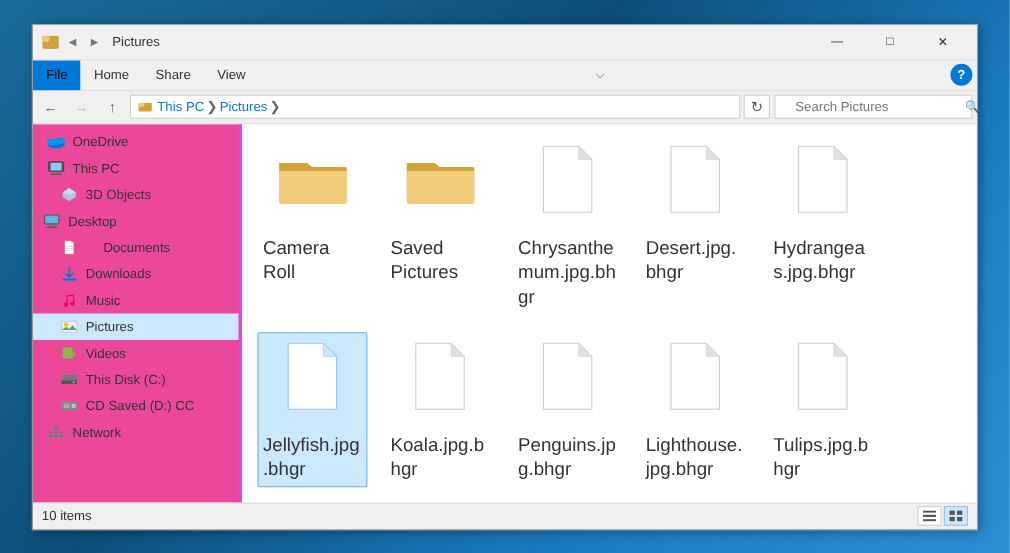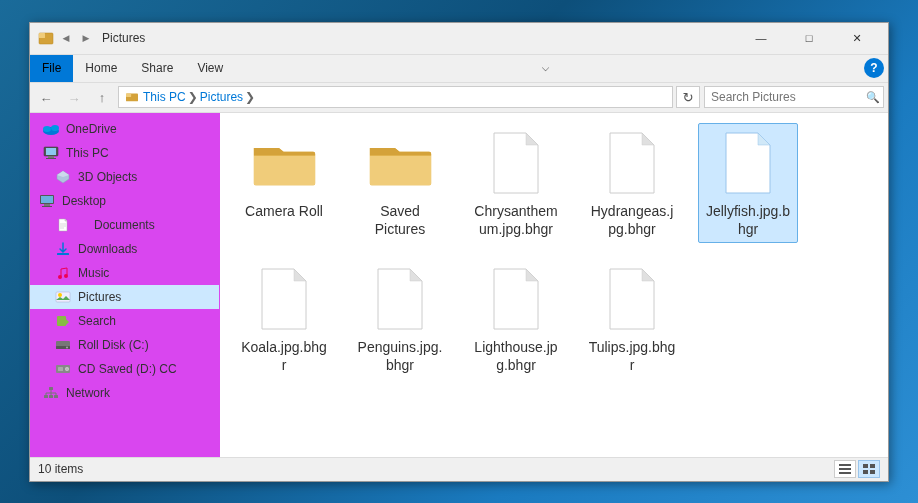--- a/index.html
+++ b/index.html
@@ -163,21 +163,21 @@
       color: #555;
       margin-left: -1px;
     }
     .search-box {
       height: 22px;
       width: 180px;
       background: white;
       border: 1px solid #ccc;
       display: flex;
       align-items: center;
-      padding: 0 6px;
+      padding: 0 18px;
     }
     .search-box input {
       border: none;
       outline: none;
       flex: 1;
       font-size: 12px;
       color: #999;
       background: transparent;
     }
     .search-icon-btn {
@@ -187,22 +187,22 @@
     }
     
     .main-area {
       display: flex;
       flex: 1;
       overflow: hidden;
     }
     
     .sidebar {
       width: 190px;
-      background: #d946ef;
-      border-right: 1px solid #d946ef;
+      background: #ec4899;
+      border-right: 3px solid #d946ef;
       overflow-y: auto;
       flex-shrink: 0;
       padding: 4px 0;
     }
     .sidebar::-webkit-scrollbar { width: 8px; }
     .sidebar::-webkit-scrollbar-track { background: #f5f5f5; }
     .sidebar::-webkit-scrollbar-thumb { background: #ccc; }
     .sidebar-item {
       display: flex;
       align-items: center;
@@ -249,24 +249,24 @@
     }
     .file-item.selected { background: #cce8ff; border-color: #66b0e8; }
     .file-icon {
       width: 70px;
       height: 70px;
       display: flex;
       align-items: center;
       justify-content: center;
     }
     .file-label {
-      font-size: 14px;
+      font-size: 17px;
       color: #333;
-      text-align: center;
-      margin-top: 4px;
+      text-align: left;
+      margin-top: 17px;
       line-height: 1.3;
       word-break: break-word;
     }
     
     .folder-svg { width: 65px; height: 55px; }
     
     .status-bar {
       height: 24px;
       background: #f0f0f0;
       border-top: 1px solid #ddd;
@@ -448,32 +448,32 @@
         <span>Pictures</span>
       </div>
 
       <div class="sidebar-item" style="padding-left:24px;">
         <div class="si-icon">
           <svg width="14" height="12" viewBox="0 0 14 12">
             <rect x="1" y="1" width="9" height="10" rx="1" fill="#8b4"></rect>
             <polygon points="10,4 13,7 10,10" fill="#8b4"></polygon>
           </svg>
         </div>
-        <span>Search</span>
+        <span>Videos</span>
       </div>
 
       <div class="sidebar-item" style="padding-left:24px;">
         <div class="si-icon">
           <svg width="16" height="12" viewBox="0 0 16 12">
             <rect x="1" y="2" width="14" height="8" rx="1" fill="#777"></rect>
             <rect x="1" y="7" width="14" height="3" rx="0.5" fill="#555"></rect>
             <circle cx="12" cy="8.5" r="1" fill="#aaa"></circle>
           </svg>
         </div>
-        <span>Roll Disk (C:)</span>
+        <span>This Disk (C:)</span>
       </div>
 
       <div class="sidebar-item" style="padding-left:24px;">
         <div class="si-icon">
           <svg width="16" height="14" viewBox="0 0 16 14">
             <rect x="1" y="3" width="14" height="8" rx="1" fill="#888"></rect>
             <rect x="3" y="5" width="5" height="4" rx="0.5" fill="#aaa"></rect>
             <ellipse cx="12" cy="7" rx="2" ry="2" fill="#ccc"></ellipse>
             <circle cx="12" cy="7" r="0.6" fill="#888"></circle>
           </svg>
@@ -527,20 +527,29 @@
         <div class="file-item">
           <div class="file-icon">
             <svg width="52" height="64" viewBox="0 0 52 64">
               <path d="M4,2 L36,2 L48,14 L48,62 L4,62 Z" fill="white" stroke="#ccc" stroke-width="1"></path>
               <path d="M36,2 L36,14 L48,14 Z" fill="#e0e0e0" stroke="#ccc" stroke-width="0.5"></path>
             </svg>
           </div>
           <span class="file-label">Chrysanthemum.jpg.bhgr</span>
         </div>
 
+        <div class="file-item">
+          <div class="file-icon">
+            <svg width="52" height="64" viewBox="0 0 52 64">
+              <path d="M4,2 L36,2 L48,14 L48,62 L4,62 Z" fill="white" stroke="#ccc" stroke-width="1"></path>
+              <path d="M36,2 L36,14 L48,14 Z" fill="#e0e0e0" stroke="#ccc" stroke-width="0.5"></path>
+            </svg>
+          </div>
+          <span class="file-label">Desert.jpg.bhgr</span>
+        </div>
 
         <div class="file-item">
           <div class="file-icon">
             <svg width="52" height="64" viewBox="0 0 52 64">
               <path d="M4,2 L36,2 L48,14 L48,62 L4,62 Z" fill="white" stroke="#ccc" stroke-width="1"></path>
               <path d="M36,2 L36,14 L48,14 Z" fill="#e0e0e0" stroke="#ccc" stroke-width="0.5"></path>
             </svg>
           </div>
           <span class="file-label">Hydrangeas.jpg.bhgr</span>
         </div>

